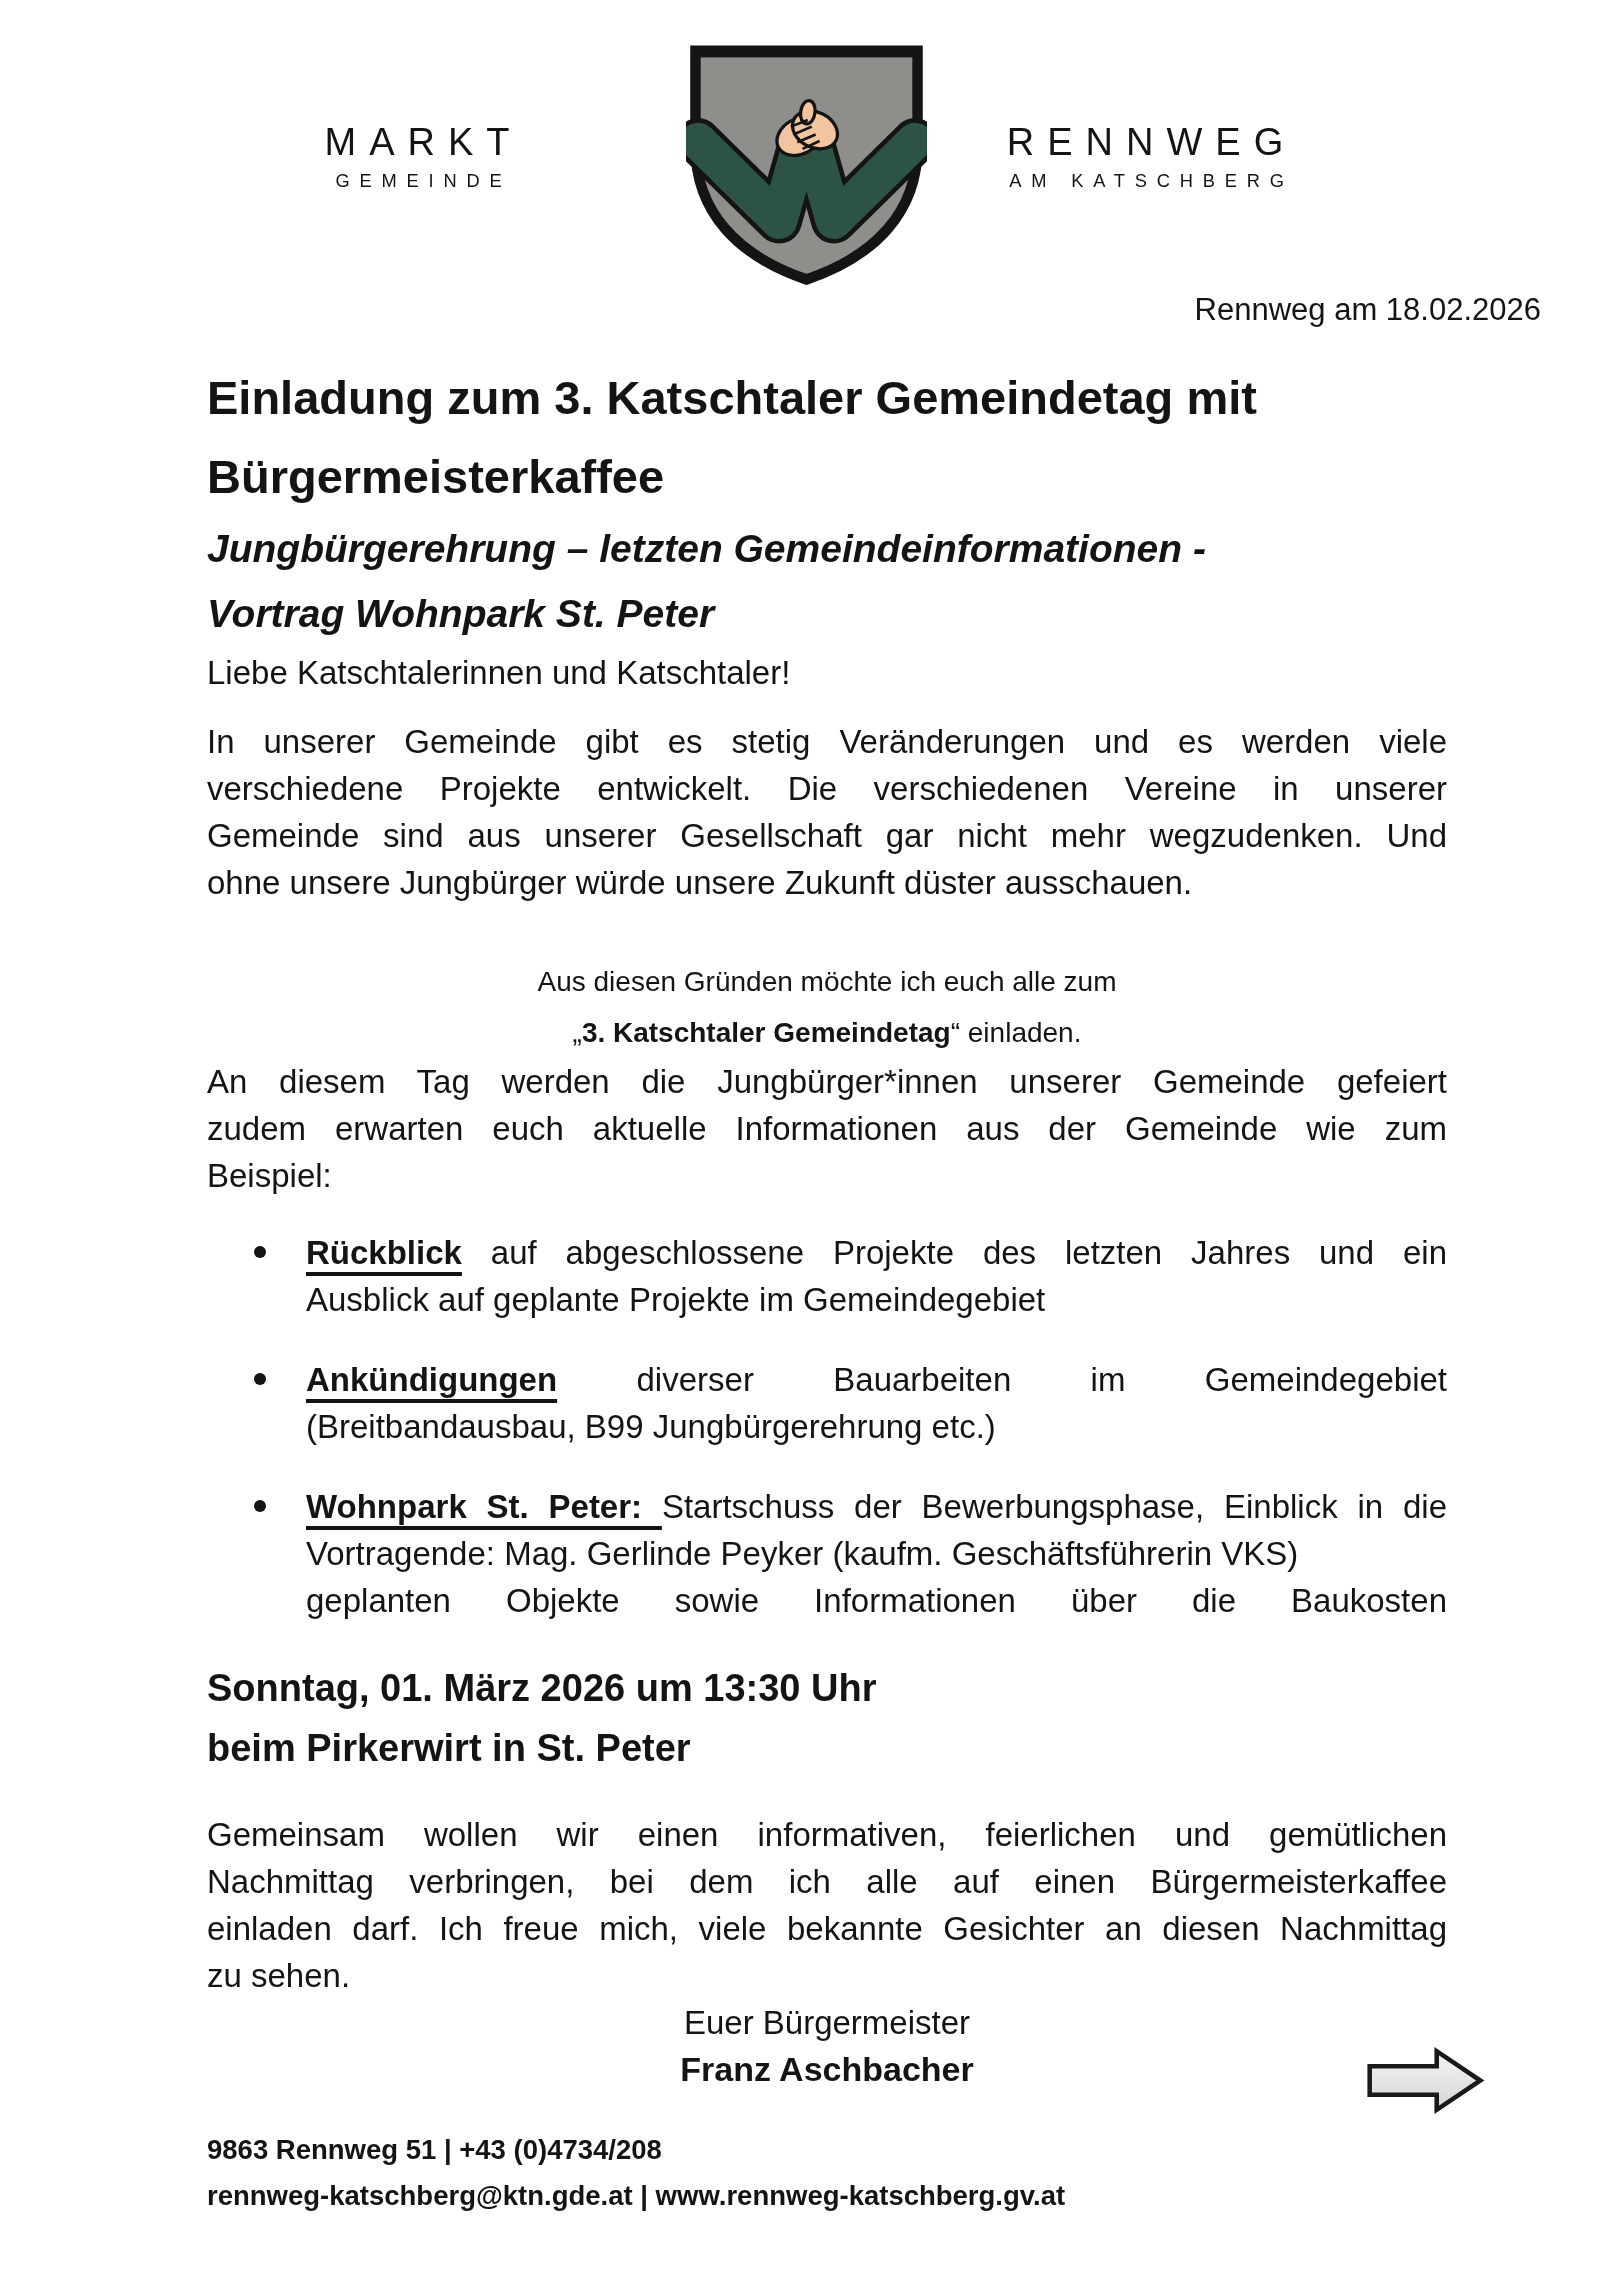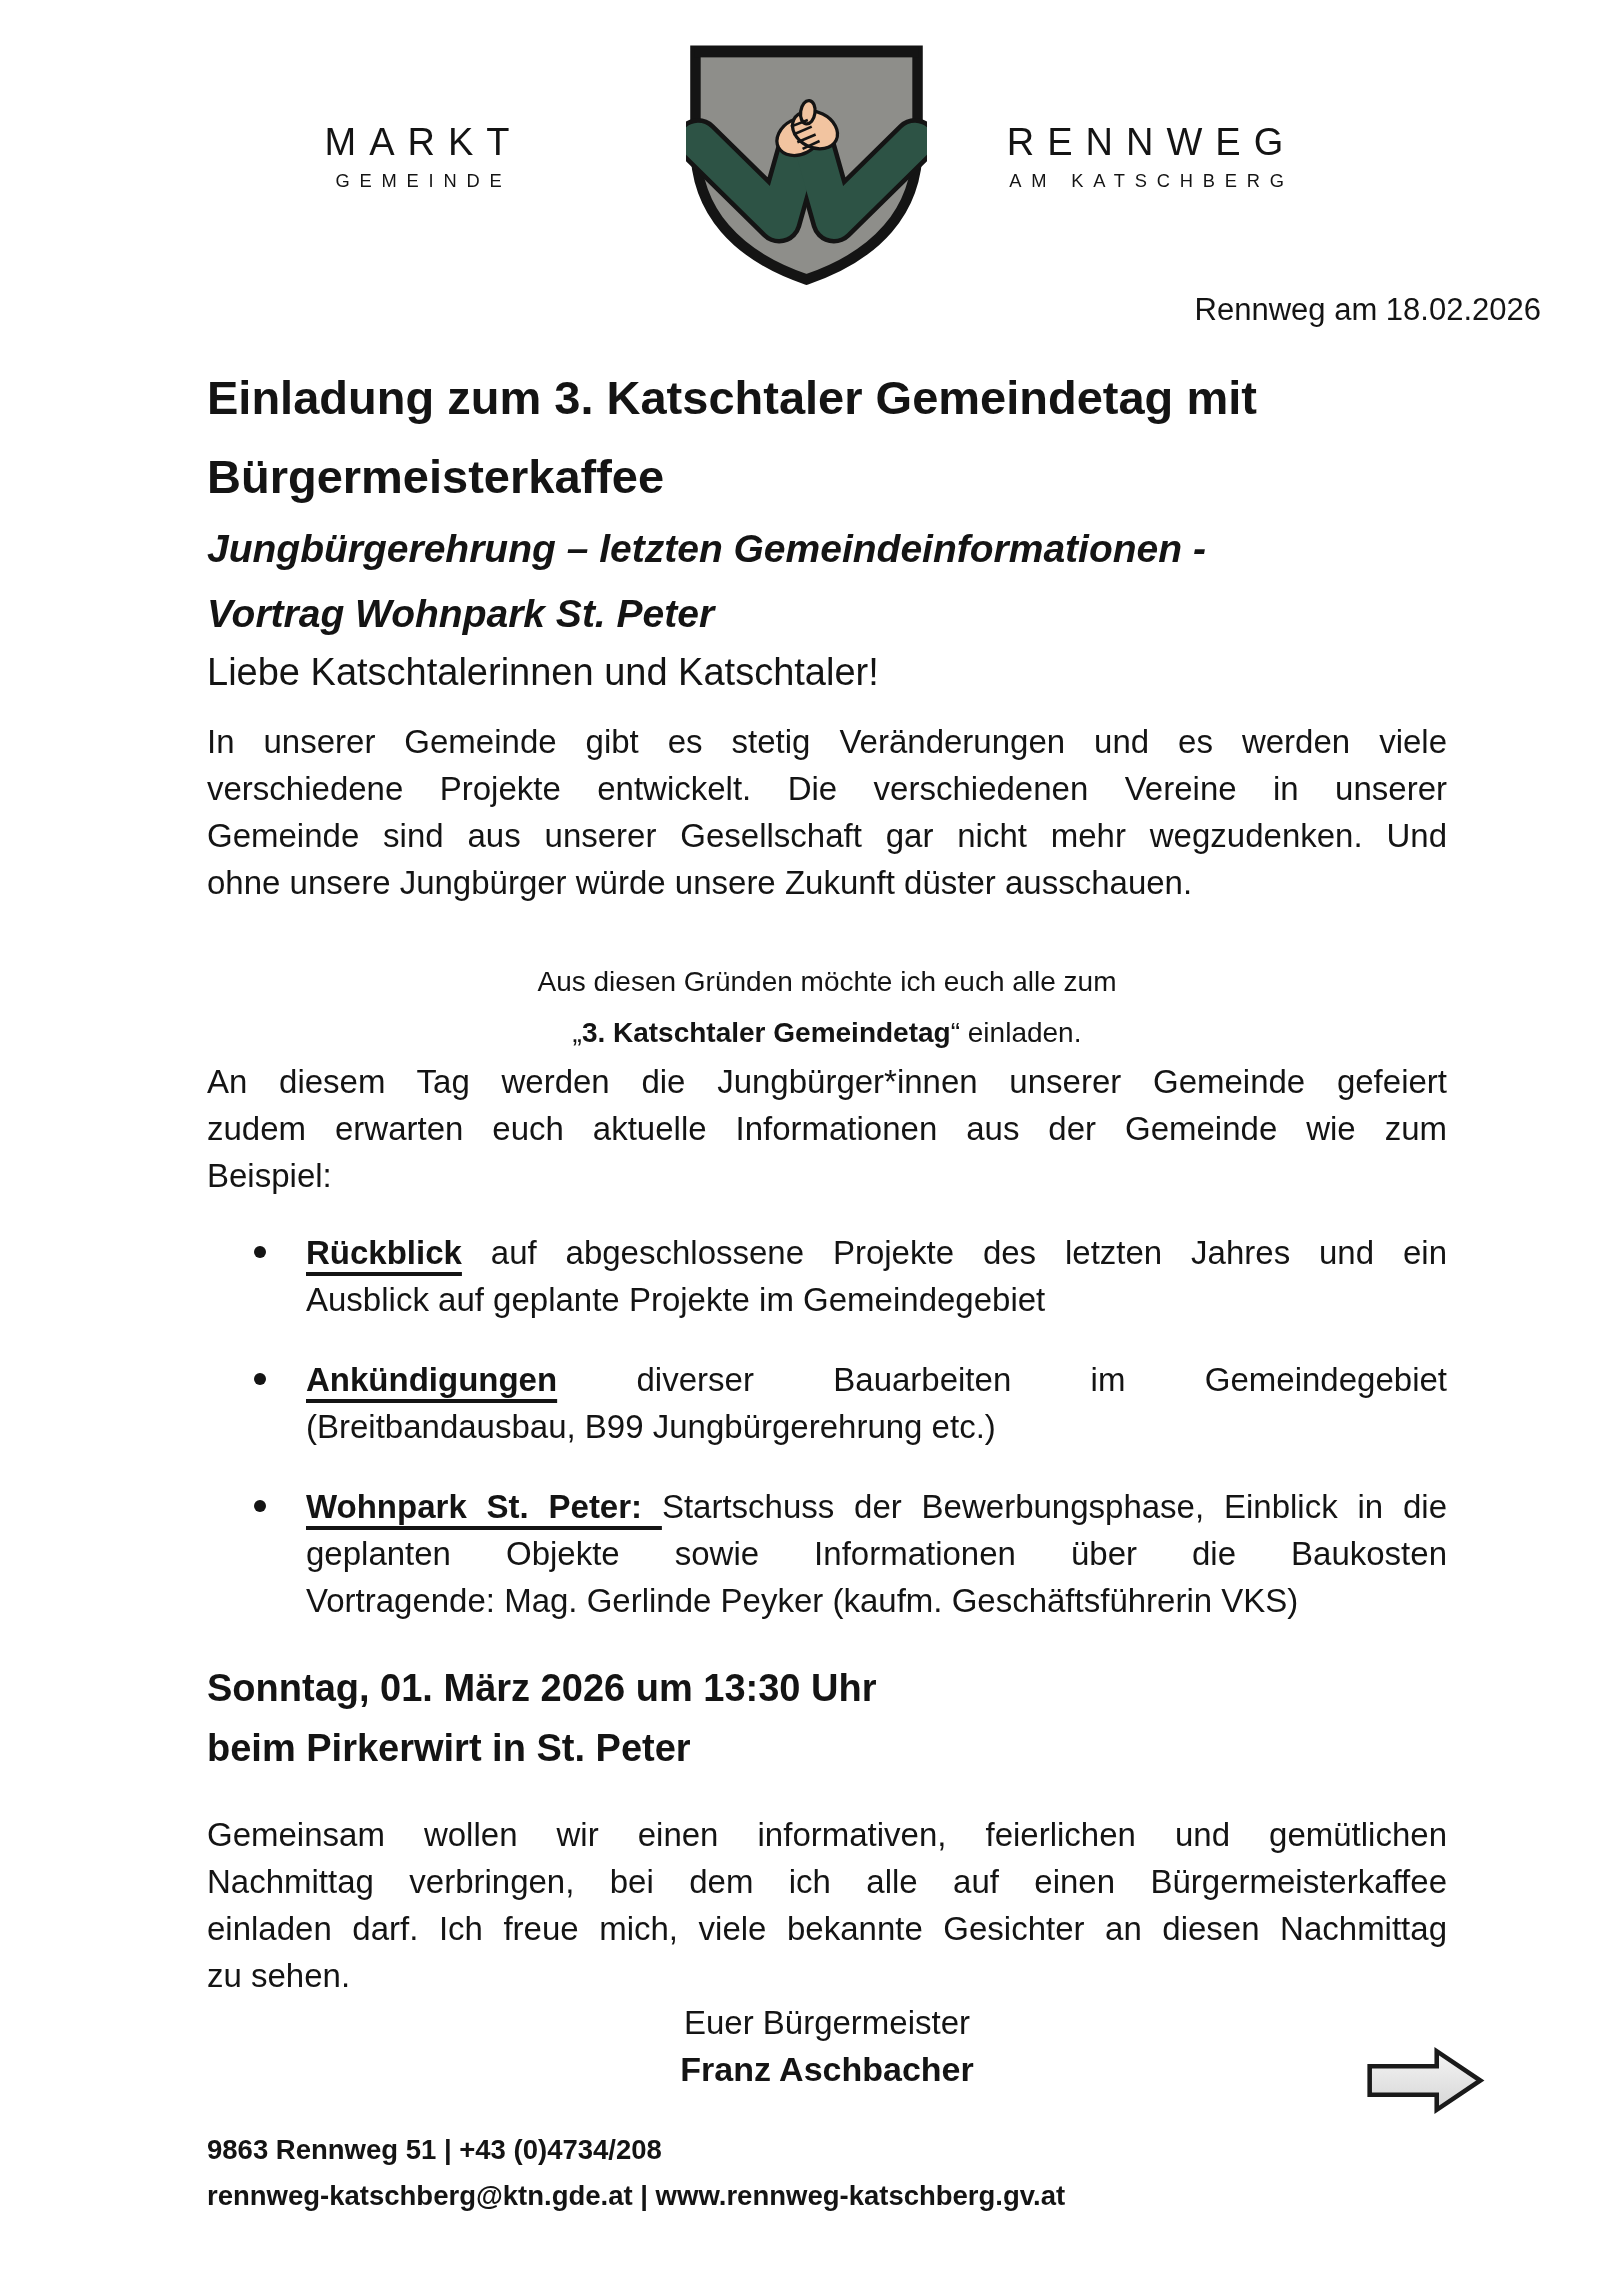--- a/index.html
+++ b/index.html
@@ -12,21 +12,21 @@
   .org-left{left:286px;top:123px;width:275px;}
   .org-right{left:978px;top:123px;width:347px;}
   .org-main{font-size:38px;line-height:38px;font-weight:400;letter-spacing:13px;white-space:nowrap;}
   .org-sub{margin-top:10.5px;font-size:18.3px;line-height:18.3px;letter-spacing:9.8px;white-space:nowrap;}
   .crest{position:absolute;left:686px;top:43px;width:241px;height:243px;}
   .dateline{position:absolute;top:293px;right:83px;font-size:31px;line-height:34px;}
   
   .content{position:absolute;left:207px;top:0;width:1240px;}
   .title{margin-top:358px;text-align:center;font-weight:bold;font-size:47px;line-height:79px;}
   .subtitle{text-align:center;font-weight:bold;font-style:italic;font-size:39px;line-height:65px;}
-  .salutation{margin-top:2.6px;font-size:38px;line-height:47px;}
+  .salutation{margin-top:2.6px;font-size:33px;line-height:47px;}
   .para{font-size:33px;line-height:47px;}
   .p1{margin-top:22px;}
   .invite{margin-top:50px;text-align:center;font-size:28px;line-height:51px;}
   .invite b{font-weight:bold;}
   .p2{}
   .bullets{margin-top:30px;font-size:33px;line-height:47px;}
   .bullet-item{position:relative;padding-left:99px;margin-bottom:33px;}
   .bullet-item:last-child{margin-bottom:0;}
   .bullet-dot{position:absolute;left:47px;top:17.7px;width:11.8px;height:11.8px;border-radius:50%;background:#141414;}
   .bullet-lead{font-weight:bold;text-decoration:underline;text-decoration-thickness:3.9px;text-underline-offset:7.9px;}
@@ -124,22 +124,22 @@
           <div class="jl">Ausblick auf geplante Projekte im Gemeindegebiet</div>
         </div>
         <div class="bullet-item">
           <span class="bullet-dot"></span>
           <div class="jl stretch"><span class="bullet-lead">Ankündigungen</span><span> diverser Bauarbeiten im Gemeindegebiet</span></div>
           <div class="jl">(Breitbandausbau, B99 Jungbürgerehrung etc.)</div>
         </div>
         <div class="bullet-item">
           <span class="bullet-dot"></span>
           <div class="jl stretch"><span class="bullet-lead">Wohnpark St. Peter: </span><span>Startschuss der Bewerbungsphase, Einblick in die</span></div>
+          <div class="jl">Vortragende: Mag. Gerlinde Peyker (kaufm. Geschäftsführerin VKS)</div>
           <div class="jl stretch">geplanten Objekte sowie Informationen über die Baukosten</div>
-          <div class="jl">Vortragende: Mag. Gerlinde Peyker (kaufm. Geschäftsführerin VKS)</div>
         </div>
       </div>
 
     <div class="event">
         <div class="jl">Sonntag, 01. März 2026 um 13:30 Uhr</div>
         <div class="jl">beim Pirkerwirt in St. Peter</div>
       </div>
 
     <div class="para p3">
         <div class="jl stretch">Gemeinsam wollen wir einen informativen, feierlichen und gemütlichen</div>

